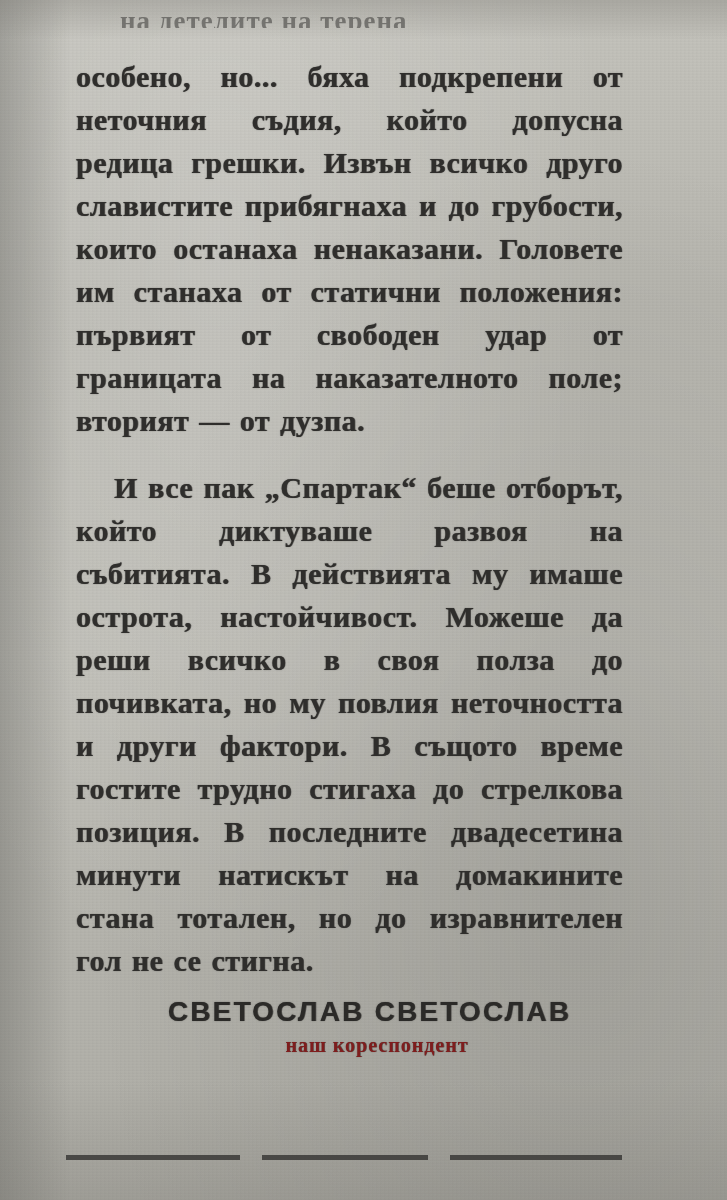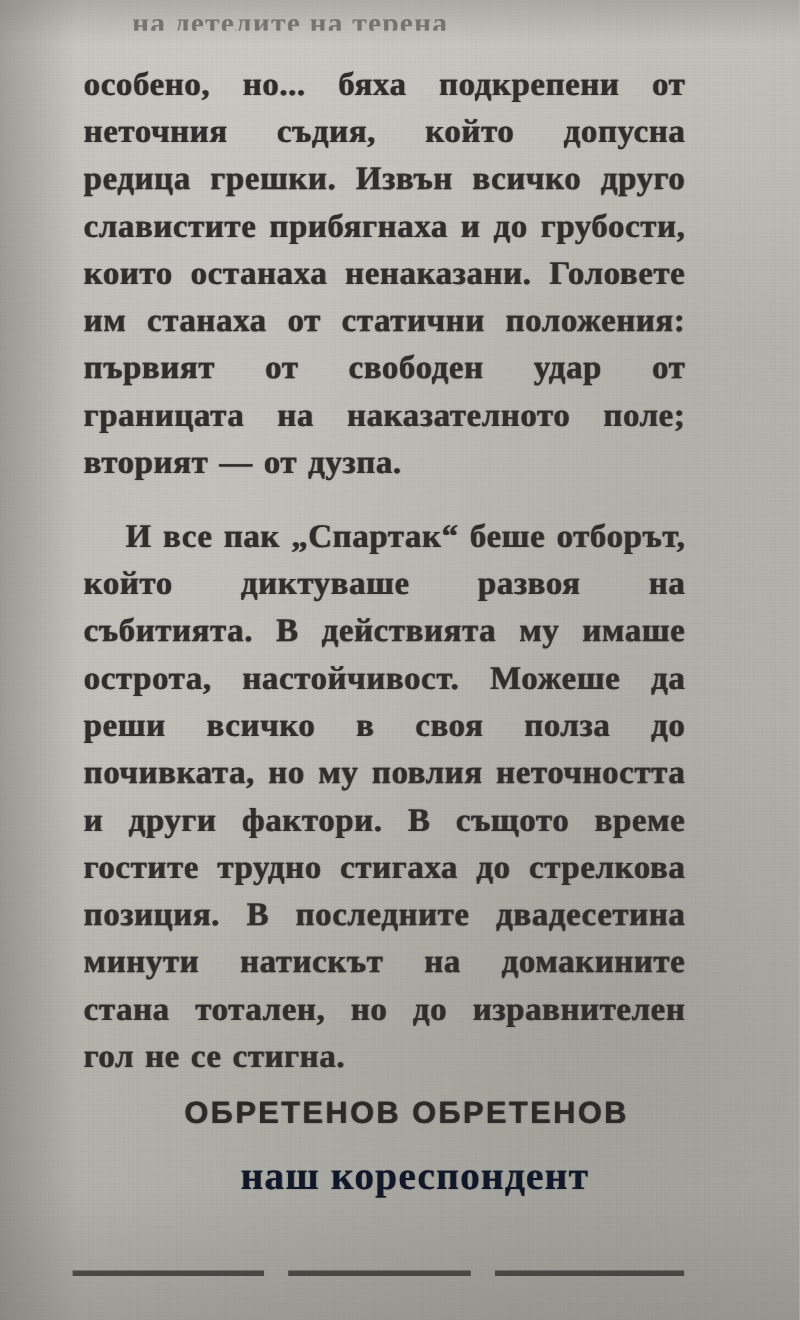--- a/index.html
+++ b/index.html
@@ -107,26 +107,26 @@
     color: #2b2a28;
     font-family: "Liberation Sans", sans-serif;
     font-weight: 700;
     font-size: 28px;
     letter-spacing: 2.2px;
     padding-left: 40px;
     text-shadow: 0.7px 0 0 rgba(45,44,42,0.6), 0 0 1.4px rgba(40,39,37,0.5);
     filter: blur(0.2px);
   }
   .byline-role {
-    margin-top: 20px;
+    margin-top: 6px;
     text-align: center;
-    color: #0f172a;
+    color: #7f1d1d;
     font-family: "Liberation Serif", serif;
     font-weight: 700;
-    font-size: 36px;
+    font-size: 20px;
     letter-spacing: 1px;
     padding-left: 55px;
     text-shadow: 0.6px 0 0 rgba(45,44,42,0.5), 0 0 1.2px rgba(40,39,37,0.45);
     filter: blur(0.25px);
   }
 
   .rule-row {
     position: absolute;
     left: 0;
     bottom: 38px;
@@ -156,21 +156,21 @@
 <div class="smudge-bottom"></div>
 
 <div class="content">
 
   <div class="clipped-line">на детелите на терена</div>
 
   <p class="body-par first">особено, но... бяха подкрепени от неточния съдия, който допусна редица грешки. Извън всичко друго славистите прибягнаха и до грубости, които останаха ненаказани. Головете им станаха от статични положения: първият от свободен удар от границата на наказателното поле; вторият — от дузпа.</p>
 
   <p class="body-par indent">И все пак „Спартак“ беше отборът, който диктуваше развоя на събитията. В действията му имаше острота, настойчивост. Можеше да реши всичко в своя полза до почивката, но му повлия неточността и други фактори. В същото време гостите трудно стигаха до стрелкова позиция. В последните двадесетина минути натискът на домакините стана тотален, но до изравнителен гол не се стигна.</p>
 
-  <div class="byline">ОБРЕТЕНОВ ОБРЕТЕНОВ</div>
+  <div class="byline">СВЕТОСЛАВ СВЕТОСЛАВ</div>
 
   <div class="byline-role">наш кореспондент</div>
 </div>
 
 <div class="rule-row">
   <div class="rule-seg rule-a"></div>
   <div class="rule-seg rule-b"></div>
   <div class="rule-seg rule-c"></div>
 </div>
 

